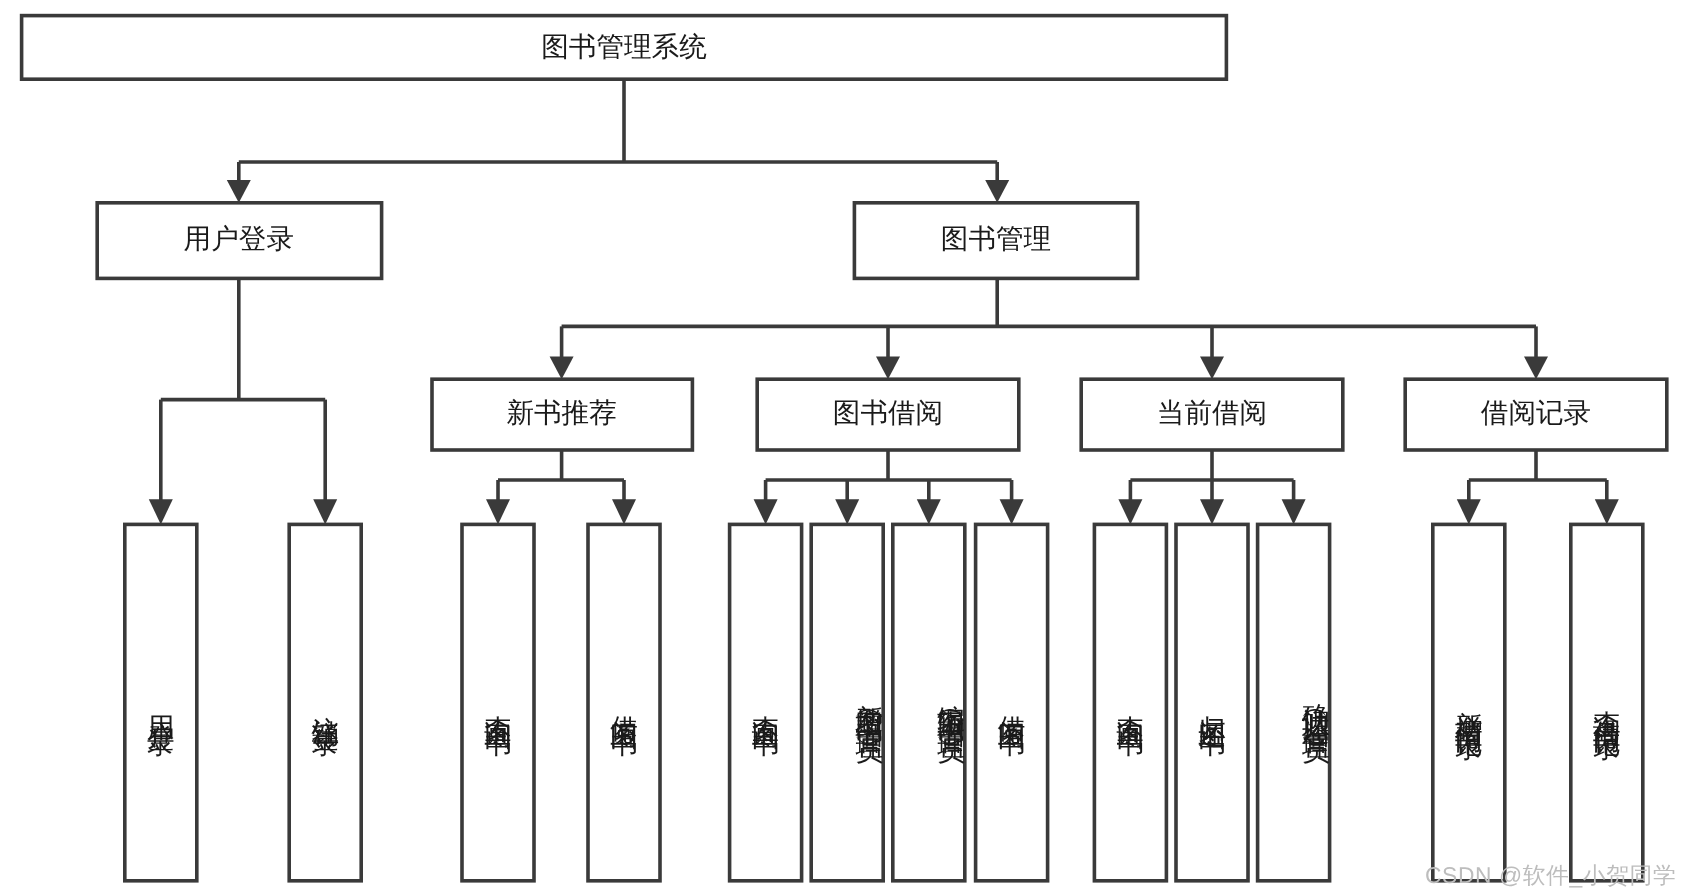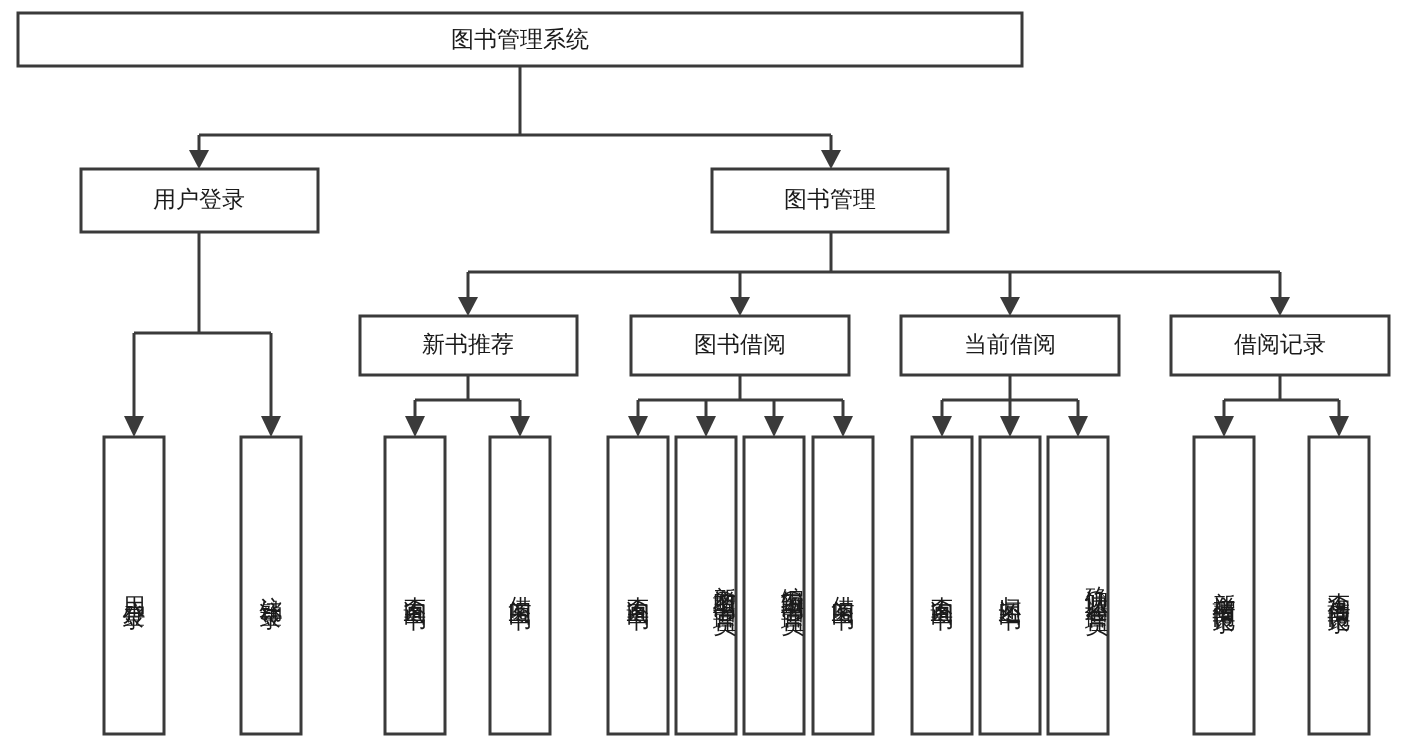--- a/index.html
+++ b/index.html
@@ -214,14 +214,15 @@
   <div class="node-label-v" style="left:608px; top:437px; width:60px; height:297px;">查询图书</div>
   <div class="node-label-v" style="left:676px; top:437px; width:60px; height:297px; align-items:flex-start;">新增图书（管理员）</div>
   <div class="node-label-v" style="left:744px; top:437px; width:60px; height:297px; align-items:flex-start;">编辑图书（管理员）</div>
   <div class="node-label-v" style="left:813px; top:437px; width:60px; height:297px;">借阅图书</div>
   <div class="node-label-v" style="left:912px; top:437px; width:60px; height:297px;">查询图书</div>
   <div class="node-label-v" style="left:980px; top:437px; width:60px; height:297px;">归还图书</div>
   <div class="node-label-v" style="left:1048px; top:437px; width:60px; height:297px; align-items:flex-start;">确认归还（管理员）</div>
   <div class="node-label-v" style="left:1194px; top:437px; width:60px; height:297px;">新增借阅记录</div>
   <div class="node-label-v" style="left:1309px; top:437px; width:60px; height:297px;">查询借阅记录</div>
 
+  <div class="watermark">CSDN @软件_小贺同学</div>
 
 </div>
 
 </body></html>

